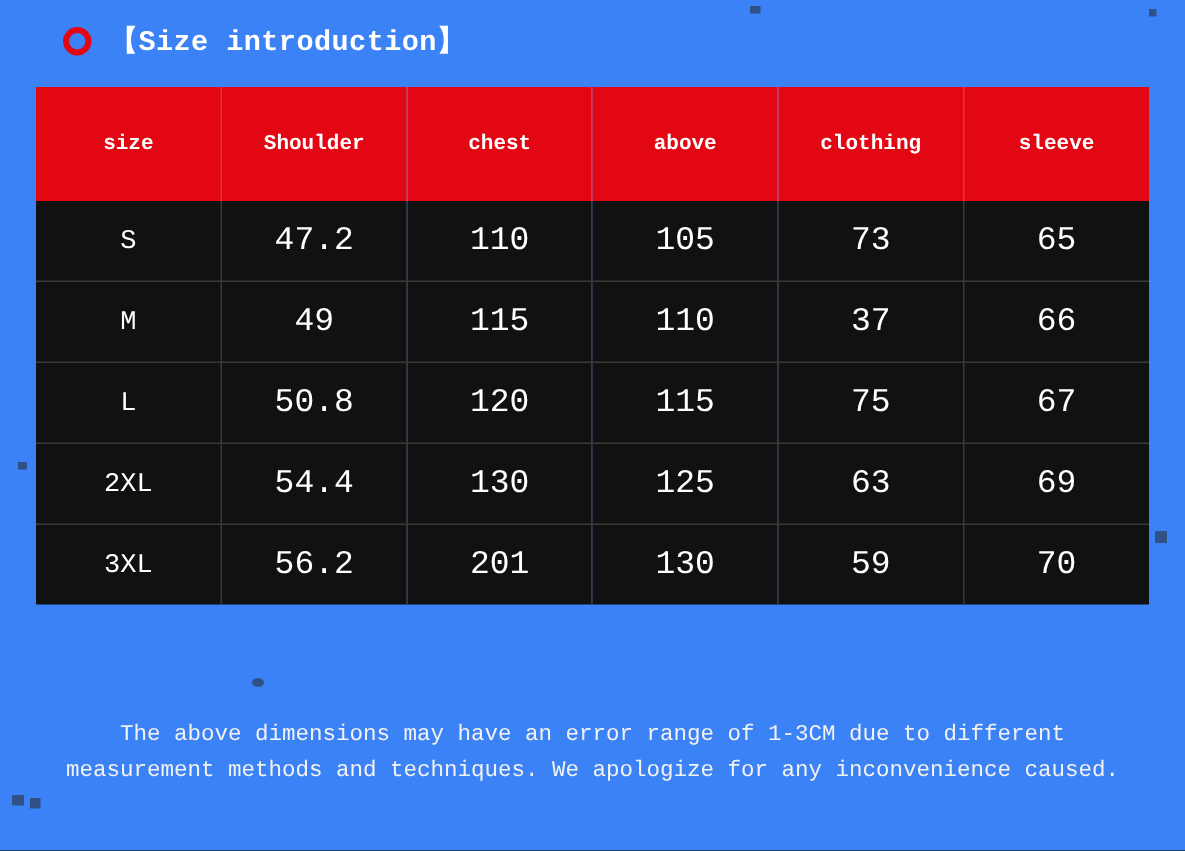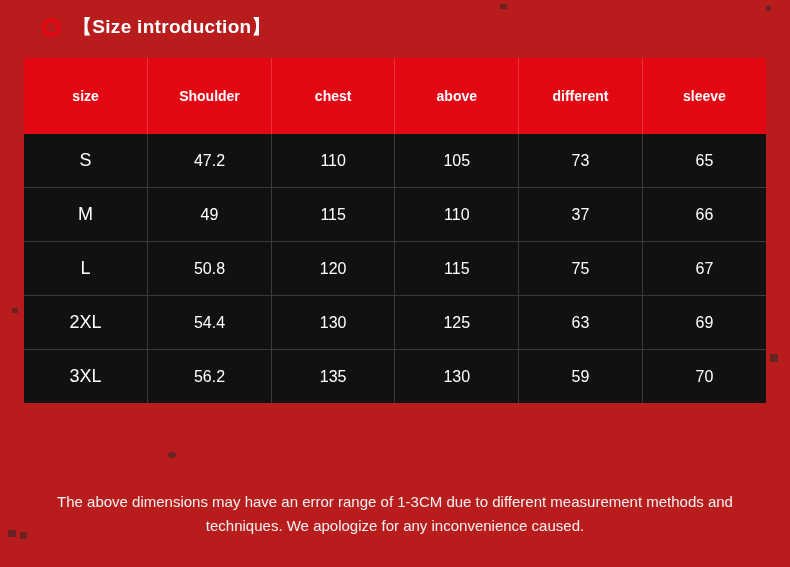--- a/index.html
+++ b/index.html
@@ -12,21 +12,22 @@
     height: 567px;
     overflow: hidden;
     font-family: "Liberation Sans", sans-serif;
     color: #ffffff;
     position: relative;
   }
 
   .page {
     position: absolute;
     inset: 0;
-    background: #b91c1c;
+    background: #3b82f6;
+    font-family: Liberation Mono, monospace;
   }
 
   
   .speck {
     position: absolute;
     background: #2a2a2a;
     opacity: .55;
   }
 
   .header {
@@ -72,21 +73,21 @@
     font-weight: bold;
     height: 76px;
     vertical-align: middle;
     text-align: center;
     border: none;
     padding: 0;
   }
   table.size-table td {
     background: #111111;
     color: #ffffff;
-    font-size: 16px;
+    font-size: 22px;
     height: 53px;
     text-align: center;
     vertical-align: middle;
     border-right: 1px solid #3a3a3a;
     border-bottom: 1px solid #3a3a3a;
     padding: 0;
   }
   table.size-table tr td:last-child {
     border-right: none;
   }
@@ -97,21 +98,21 @@
     border-left: 1px solid rgba(255,255,255,0.18);
   }
   table.size-table td:first-child {
     font-size: 18px;
   }
 
   .footnote {
     position: absolute;
     left: 0;
     right: 0;
-    top: 490px;
+    top: 478px;
     text-align: center;
     font-size: 15px;
     line-height: 24px;
     color: #f2f2f2;
     padding: 0 36px;
     box-sizing: border-box;
   }
 </style>
 </head>
 <body>
@@ -134,21 +135,21 @@
   </div>
 
   <div class="table-wrap">
     <table class="size-table">
       <thead>
         <tr>
           <th>size</th>
           <th>Shoulder</th>
           <th>chest</th>
           <th>above</th>
-          <th>different</th>
+          <th>clothing</th>
           <th>sleeve</th>
         </tr>
       </thead>
       <tbody>
         <tr>
           <td>S</td>
           <td>47.2</td>
           <td>110</td>
           <td>105</td>
           <td>73</td>
@@ -174,21 +175,21 @@
           <td>2XL</td>
           <td>54.4</td>
           <td>130</td>
           <td>125</td>
           <td>63</td>
           <td>69</td>
         </tr>
         <tr>
           <td>3XL</td>
           <td>56.2</td>
-          <td>135</td>
+          <td>201</td>
           <td>130</td>
           <td>59</td>
           <td>70</td>
         </tr>
       </tbody>
     </table>
   </div>
 
   <div class="footnote">The above dimensions may have an error range of 1-3CM due to different measurement methods and techniques. We apologize for any inconvenience caused.</div>
 

